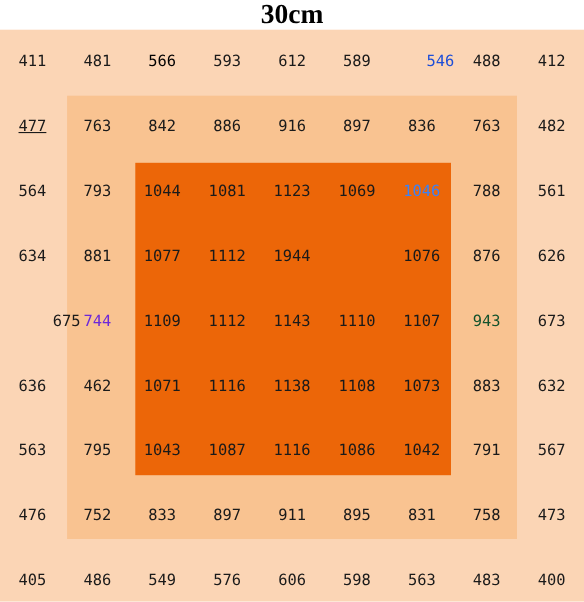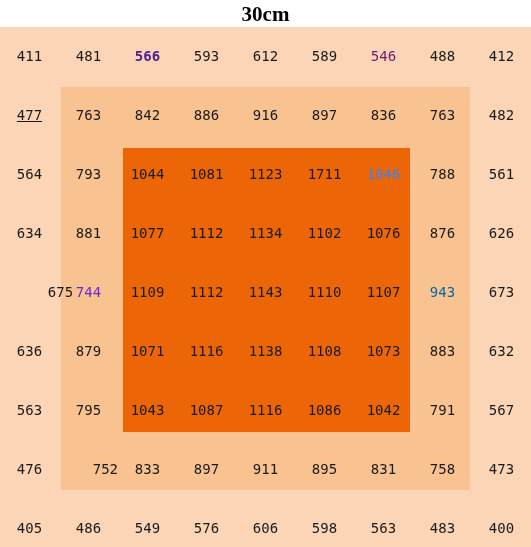--- a/index.html
+++ b/index.html
@@ -21,21 +21,21 @@
   }
   
   #title {
     position: absolute;
     left: 0;
     top: 1px;
     width: 531px;
     text-align: center;
     font-family: "Liberation Serif", "DejaVu Serif", serif;
     font-weight: bold;
-    font-size: 21px;
+    font-size: 25px;
     line-height: 26px;
     color: #000000;
     letter-spacing: 0px;
     white-space: pre;
   }
   
   .zone {
     position: absolute;
   }
   #zone-outer {
@@ -92,25 +92,25 @@
 
   <div class="zone" id="zone-outer" style="background: rgb(251, 213, 181);"></div>
   <div class="zone" id="zone-middle" style="background: rgb(249, 195, 145);"></div>
   <div class="zone" id="zone-inner" style="background: rgb(236, 102, 8);"></div>
 
   <div id="grid">
 
     <div class="grid-row" style="top:0px">
       <div class="grid-cell" style="left: 0px; color: rgb(26, 26, 26);">411</div>
       <div class="grid-cell" style="left: 59px; color: rgb(26, 26, 26);">481</div>
-      <div class="grid-cell" style="left: 118px; color: #4c1d95; font-weight: bold;">566</div>
+      <div class="grid-cell" style="left: 118px; color: #000000;">566</div>
       <div class="grid-cell" style="left: 177px; color: rgb(26, 26, 26);">593</div>
       <div class="grid-cell" style="left: 236px; color: rgb(26, 26, 26);">612</div>
       <div class="grid-cell" style="left: 295px; color: rgb(26, 26, 26);">589</div>
-      <div class="grid-cell" style="left: 354px; color: #701a75;">546</div>
+      <div class="grid-cell" style="left: 354px; color: #1d4ed8; text-align: right;">546</div>
       <div class="grid-cell" style="left: 413px; color: rgb(26, 26, 26);">488</div>
       <div class="grid-cell" style="left: 472px; color: rgb(26, 26, 26);">412</div>
     </div>
 
     <div class="grid-row" style="top:59px">
       <div class="grid-cell" style="left: 0px; color: rgb(26, 26, 26); text-decoration: underline;">477</div>
       <div class="grid-cell" style="left: 59px; color: rgb(26, 26, 26);">763</div>
       <div class="grid-cell" style="left: 118px; color: rgb(26, 26, 26);">842</div>
       <div class="grid-cell" style="left: 177px; color: rgb(26, 26, 26);">886</div>
       <div class="grid-cell" style="left: 236px; color: rgb(26, 26, 26);">916</div>
@@ -119,53 +119,52 @@
       <div class="grid-cell" style="left: 413px; color: rgb(26, 26, 26);">763</div>
       <div class="grid-cell" style="left: 472px; color: rgb(26, 26, 26);">482</div>
     </div>
 
     <div class="grid-row" style="top:118px">
       <div class="grid-cell" style="left: 0px; color: rgb(26, 26, 26);">564</div>
       <div class="grid-cell" style="left: 59px; color: rgb(26, 26, 26);">793</div>
       <div class="grid-cell" style="left: 118px; color: rgb(26, 26, 26);">1044</div>
       <div class="grid-cell" style="left: 177px; color: rgb(26, 26, 26);">1081</div>
       <div class="grid-cell" style="left: 236px; color: rgb(26, 26, 26);">1123</div>
-      <div class="grid-cell" style="left: 295px; color: rgb(26, 26, 26);">1711</div>
+      <div class="grid-cell" style="left: 295px; color: rgb(26, 26, 26);">1069</div>
       <div class="grid-cell" style="left: 354px; color: #3b82f6;">1046</div>
       <div class="grid-cell" style="left: 413px; color: rgb(26, 26, 26);">788</div>
       <div class="grid-cell" style="left: 472px; color: rgb(26, 26, 26);">561</div>
     </div>
 
     <div class="grid-row" style="top:177px">
       <div class="grid-cell" style="left: 0px; color: rgb(26, 26, 26);">634</div>
       <div class="grid-cell" style="left: 59px; color: rgb(26, 26, 26);">881</div>
       <div class="grid-cell" style="left: 118px; color: rgb(26, 26, 26);">1077</div>
       <div class="grid-cell" style="left: 177px; color: rgb(26, 26, 26);">1112</div>
-      <div class="grid-cell" style="left: 236px; color: rgb(26, 26, 26);">1134</div>
-      <div class="grid-cell" style="left: 295px; color: rgb(26, 26, 26);">1102</div>
+      <div class="grid-cell" style="left: 236px; color: rgb(26, 26, 26);">1944</div>
       <div class="grid-cell" style="left: 354px; color: rgb(26, 26, 26);">1076</div>
       <div class="grid-cell" style="left: 413px; color: rgb(26, 26, 26);">876</div>
       <div class="grid-cell" style="left: 472px; color: rgb(26, 26, 26);">626</div>
     </div>
 
     <div class="grid-row" style="top:236px">
       <div class="grid-cell" style="left: 0px; color: rgb(26, 26, 26); padding-left: 31px;">675</div>
       <div class="grid-cell" style="left: 59px; color: #6d28d9;">744</div>
       <div class="grid-cell" style="left: 118px; color: rgb(26, 26, 26);">1109</div>
       <div class="grid-cell" style="left: 177px; color: rgb(26, 26, 26);">1112</div>
       <div class="grid-cell" style="left: 236px; color: rgb(26, 26, 26);">1143</div>
       <div class="grid-cell" style="left: 295px; color: rgb(26, 26, 26);">1110</div>
       <div class="grid-cell" style="left: 354px; color: rgb(26, 26, 26);">1107</div>
-      <div class="grid-cell" style="left: 413px; color: #0369a1;">943</div>
+      <div class="grid-cell" style="left: 413px; color: #14532d;">943</div>
       <div class="grid-cell" style="left: 472px; color: rgb(26, 26, 26);">673</div>
     </div>
 
     <div class="grid-row" style="top:295px">
       <div class="grid-cell" style="left: 0px; color: rgb(26, 26, 26);">636</div>
-      <div class="grid-cell" style="left: 59px; color: rgb(26, 26, 26);">879</div>
+      <div class="grid-cell" style="left: 59px; color: rgb(26, 26, 26);">462</div>
       <div class="grid-cell" style="left: 118px; color: rgb(26, 26, 26);">1071</div>
       <div class="grid-cell" style="left: 177px; color: rgb(26, 26, 26);">1116</div>
       <div class="grid-cell" style="left: 236px; color: rgb(26, 26, 26);">1138</div>
       <div class="grid-cell" style="left: 295px; color: rgb(26, 26, 26);">1108</div>
       <div class="grid-cell" style="left: 354px; color: rgb(26, 26, 26);">1073</div>
       <div class="grid-cell" style="left: 413px; color: rgb(26, 26, 26);">883</div>
       <div class="grid-cell" style="left: 472px; color: rgb(26, 26, 26);">632</div>
     </div>
 
     <div class="grid-row" style="top:354px">
@@ -175,21 +174,21 @@
       <div class="grid-cell" style="left: 177px; color: rgb(26, 26, 26);">1087</div>
       <div class="grid-cell" style="left: 236px; color: rgb(26, 26, 26);">1116</div>
       <div class="grid-cell" style="left: 295px; color: rgb(26, 26, 26);">1086</div>
       <div class="grid-cell" style="left: 354px; color: rgb(26, 26, 26);">1042</div>
       <div class="grid-cell" style="left: 413px; color: rgb(26, 26, 26);">791</div>
       <div class="grid-cell" style="left: 472px; color: rgb(26, 26, 26);">567</div>
     </div>
 
     <div class="grid-row" style="top:413px">
       <div class="grid-cell" style="left: 0px; color: rgb(26, 26, 26);">476</div>
-      <div class="grid-cell" style="left: 59px; color: rgb(26, 26, 26); text-align: right;">752</div>
+      <div class="grid-cell" style="left: 59px; color: rgb(26, 26, 26);">752</div>
       <div class="grid-cell" style="left: 118px; color: rgb(26, 26, 26);">833</div>
       <div class="grid-cell" style="left: 177px; color: rgb(26, 26, 26);">897</div>
       <div class="grid-cell" style="left: 236px; color: rgb(26, 26, 26);">911</div>
       <div class="grid-cell" style="left: 295px; color: rgb(26, 26, 26);">895</div>
       <div class="grid-cell" style="left: 354px; color: rgb(26, 26, 26);">831</div>
       <div class="grid-cell" style="left: 413px; color: rgb(26, 26, 26);">758</div>
       <div class="grid-cell" style="left: 472px; color: rgb(26, 26, 26);">473</div>
     </div>
 
     <div class="grid-row" style="top:472px">

